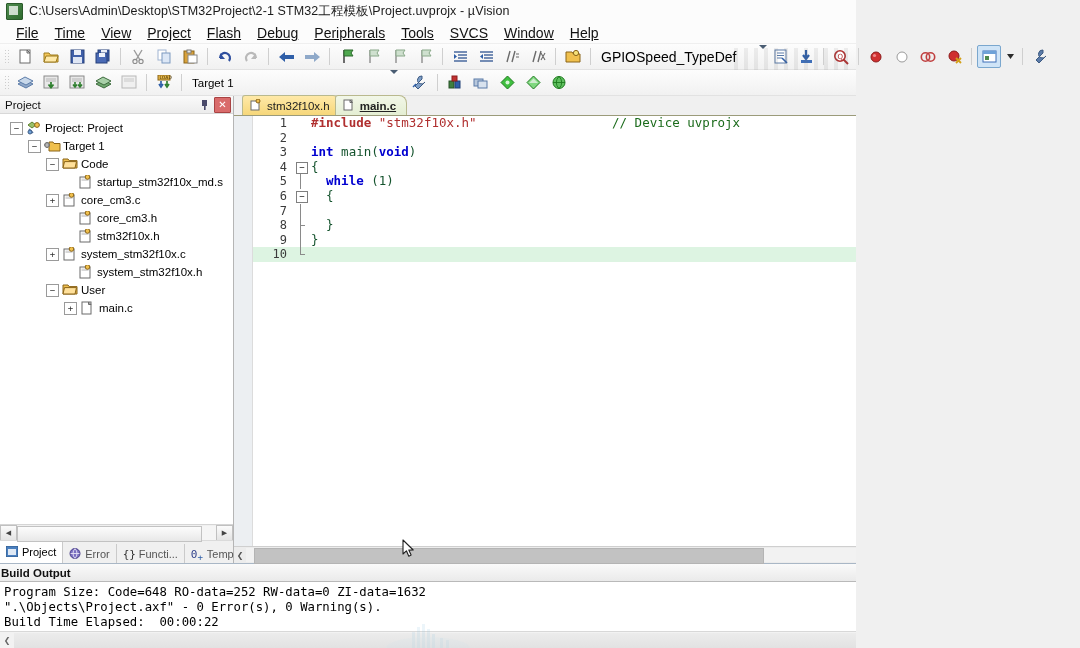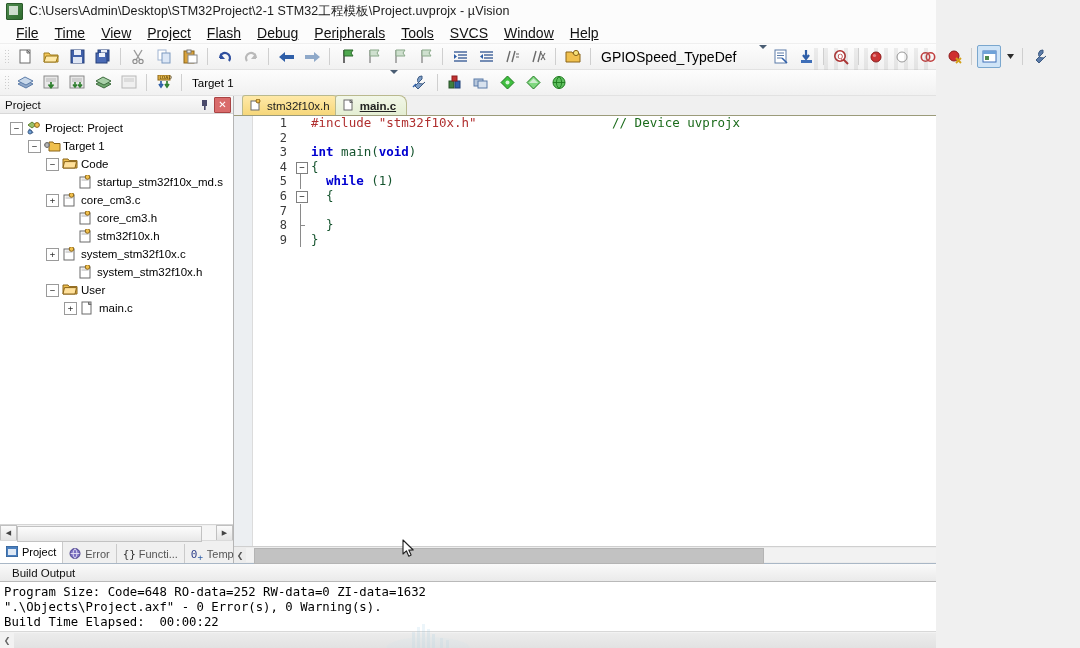--- a/index.html
+++ b/index.html
@@ -4,21 +4,21 @@
 <style>
   html,body{margin:0;padding:0;}
   body{
     width:1080px;height:648px;overflow:hidden;
     font-family:"Liberation Sans", sans-serif;
     font-size:12px;
     background:#f0f0f0;
     -webkit-font-smoothing:antialiased;
     position:relative;
   }
-  #app{width:936px;height:648px;position:relative;background:#fdfdfd;}
+  #app{width:856px;height:648px;position:relative;background:#fdfdfd;}
 
   
   .titlebar{
     height:22px;background:#fcfcfc;display:flex;align-items:center;
     padding:0 4px;border-bottom:1px solid #fcfcfc;
   }
   .titlebar .app-icon{
     width:15px;height:15px;margin:0 6px 0 2px;flex:none;
     background:linear-gradient(135deg,#4e8a4e,#2f6b2f);
     border:1px solid #2a5a2a;border-radius:1px;position:relative;
@@ -149,34 +149,34 @@
     display:flex;align-items:center;justify-content:center;font-size:9px;line-height:1;color:#222;
     font-family:"DejaVu Sans Mono",monospace;
   }
   .foldline{position:absolute;left:7px;top:0;bottom:0;width:1px;background:#8a8a8a;}
   .foldtick{position:absolute;left:7px;top:7px;width:5px;height:1px;background:#8a8a8a;}
   .foldend{position:absolute;left:7px;top:0;height:8px;width:1px;background:#8a8a8a;}
   .foldend:after{content:"";position:absolute;left:0;top:7px;width:5px;height:1px;background:#8a8a8a;}
   .ctext{flex:1;padding-left:2px;}
 
   .kw{color:#0000d0;font-weight:600;text-align:center;}
-  .pp{color:#b03030;}
+  .pp{color:#b03030;font-weight:bold;}
   .str{color:#b03030;}
   .cmt{color:#1b6b1b;}
   .pl{color:#14532d;}
 
   .ed-hscroll{height:16px;background:#ececec;display:flex;align-items:center;border-top:1px solid #cfcfcf;}
   .ed-hs-left{width:12px;height:15px;display:flex;align-items:center;justify-content:center;font-size:8px;color:#555;flex:none;}
   .ed-hs-track{flex:1;height:14px;background:#f2f2f2;position:relative;}
   .ed-hs-thumb{position:absolute;left:8px;top:0;height:14px;width:508px;background:#c2c2c2;border:1px solid #b4b4b4;}
 
   
   .build-panel{height:84px;display:flex;flex-direction:column;background:#fff;border-top:1px solid #a9b7c6;}
   .build-head{height:17px;background:linear-gradient(#fafafa,#eaeaea);display:flex;align-items:center;
-    padding-left:12px;font-size:11.5px;color:#111;border-bottom:1px solid #b9b9b9;}
+    padding-left:1px;font-size:11.5px;color:#111;border-bottom:1px solid #b9b9b9;font-weight:bold;}
   .build-body{flex:1;background:#fff;padding:3px 0 0 4px;overflow:hidden;
     font-family:"DejaVu Sans Mono","Liberation Mono",monospace;font-size:12.3px;line-height:15px;color:#000;white-space:pre;}
   .build-hscroll{height:16px;background:#f2f2f2;display:flex;align-items:center;border-top:1px solid #d8d8d8;}
   .build-hs-left{width:14px;height:15px;display:flex;align-items:center;justify-content:center;font-size:8px;color:#666;flex:none;}
   .build-hs-track{flex:1;height:15px;background:linear-gradient(#ececec,#e2e2e2);}
 
   
   .wm-bottom{
     position:absolute;left:300px;bottom:0;width:300px;height:26px;opacity:.30;pointer-events:none;
   }
@@ -790,20 +790,25 @@
               <span class="foldcol"><span class="foldline"></span><span class="foldtick"></span></span>
               <span class="ctext"><span class="pl">  }</span></span>
             </div>
 
             <div class="crow">
               <span class="lnum">9</span>
               <span class="foldcol"><span class="foldline"></span></span>
               <span class="ctext"><span class="pl">}</span></span>
             </div>
 
+            <div class="crow hl">
+              <span class="lnum">10</span>
+              <span class="foldcol"><span class="foldend"></span></span>
+              <span class="ctext"></span>
+            </div>
 
           </div>
         </div>
       </div>
 
       <div class="ed-hscroll">
         <div class="ed-hs-left">❮</div>
         <div class="ed-hs-track">
           <div class="ed-hs-thumb"></div>
         </div>

